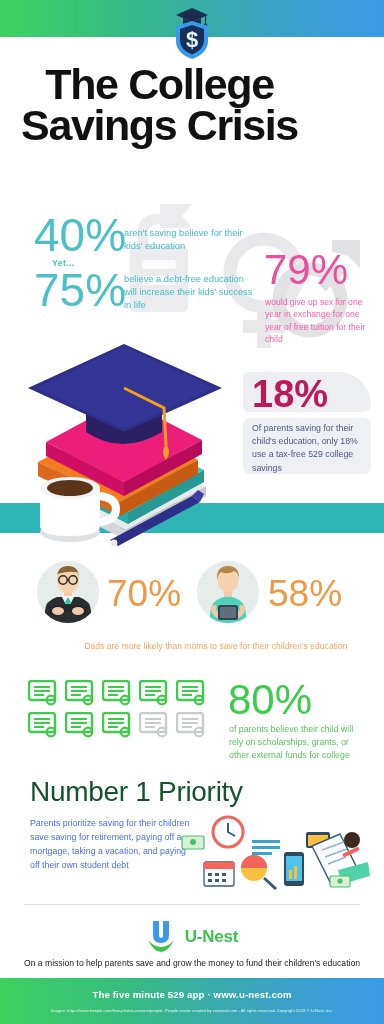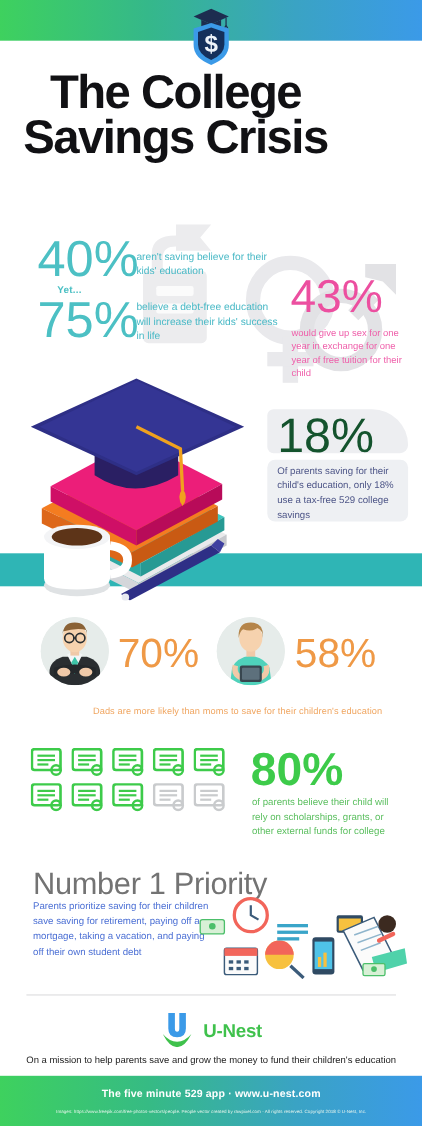--- a/index.html
+++ b/index.html
@@ -60,21 +60,21 @@
 
   
   .s61{top:249px;left:264px;font-size:42px;color:#ec4fa0;}
   .d61{top:296px;left:265px;width:104px;font-size:8.6px;line-height:1.45;color:#ef5faa;}
 
   
   .blob18{
     position:absolute;top:372px;left:243px;width:128px;height:40px;
     background:#edeef1;border-radius:7px 40px 9px 7px;
   }
-  .s18{top:375px;left:252px;font-size:44px;color:#14532d;font-weight:400;}
+  .s18{top:375px;left:252px;font-size:38px;color:#be185d;font-weight:700;}
   .blob18b{
     position:absolute;top:418px;left:243px;width:128px;height:56px;
     background:#eef0f3;border-radius:7px;
   }
   .d18{top:422px;left:252px;width:116px;font-size:8.8px;line-height:1.5;color:#4d5587;}
 
   
   .deskband{
     position:absolute;top:503px;left:0;width:384px;height:30px;
     background:#2fb5b5;
@@ -91,27 +91,27 @@
   .s70{top:575px;left:107px;font-size:37px;color:#ef9946;font-weight:300;}
   .s58{top:575px;left:268px;font-size:37px;color:#ef9946;font-weight:300;}
   .gender-cap{
     position:absolute;top:641px;left:0;width:384px;text-align:center;
     font-size:8.4px;color:#f0a55f;letter-spacing:0.1px;padding-left:24px;
   }
 
   
   .certs{position:absolute;top:680px;left:28px;width:190px;}
   .cert-row{display:flex;gap:5px;margin-bottom:6px;}
-  .s80{top:679px;left:228px;font-size:42px;color:#3dcb4a;font-weight:700;}
+  .s80{top:679px;left:228px;font-size:42px;color:#3dcb4a;font-weight:400;}
   .d80{top:723px;left:229px;width:140px;font-size:8.8px;line-height:1.5;color:#5bbf5f;}
 
   
   .np-title{
     position:absolute;top:776px;left:30px;
-    font-size:28px;color:#737373;font-weight:400;letter-spacing:-0.3px;margin-top:12px;
+    font-size:28px;color:#14532d;font-weight:400;letter-spacing:-0.3px;
   }
   .np-desc{
     position:absolute;top:816px;left:30px;width:160px;
     font-size:8.8px;line-height:1.6;color:#4b6fd4;
   }
   .np-illus{position:absolute;top:810px;left:180px;width:190px;height:80px;}
 
   
   .divider{
     position:absolute;top:904px;left:24px;width:336px;height:1px;background:#dcdcde;
@@ -192,21 +192,21 @@
   </div>
 
   <div class="stat-big s40">40%</div>
   <div class="stat-desc d40">aren't saving believe for their kids' education</div>
 
   <div class="yet">Yet...</div>
 
   <div class="stat-big s75">75%</div>
   <div class="stat-desc d75">believe a debt-free education will increase their kids' success in life</div>
 
-  <div class="stat-big s61">43%</div>
+  <div class="stat-big s61">79%</div>
   <div class="stat-desc d61">would give up sex for one year in exchange for one year of free tuition for their child</div>
 
   <div class="blob18"></div>
   <div class="stat-big s18">18%</div>
   <div class="blob18b"></div>
   <div class="stat-desc d18">Of parents saving for their child's education, only 18% use a tax-free 529 college savings</div>
 
   <div class="deskband"></div>
 
   <div class="illus">

